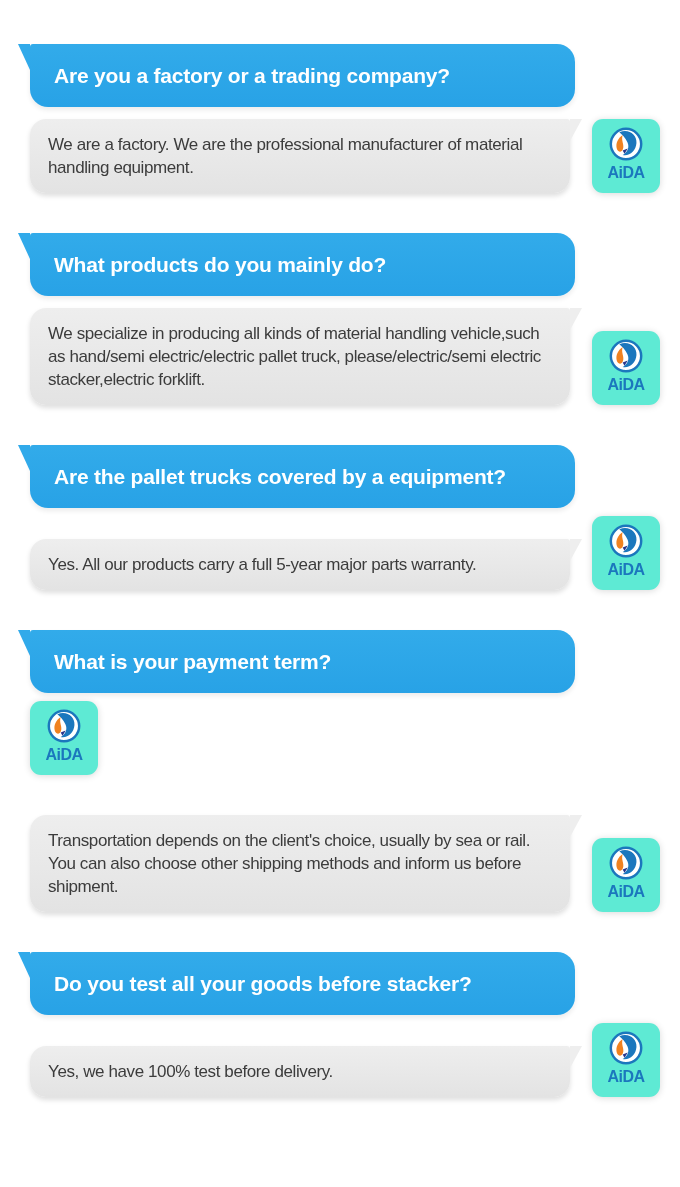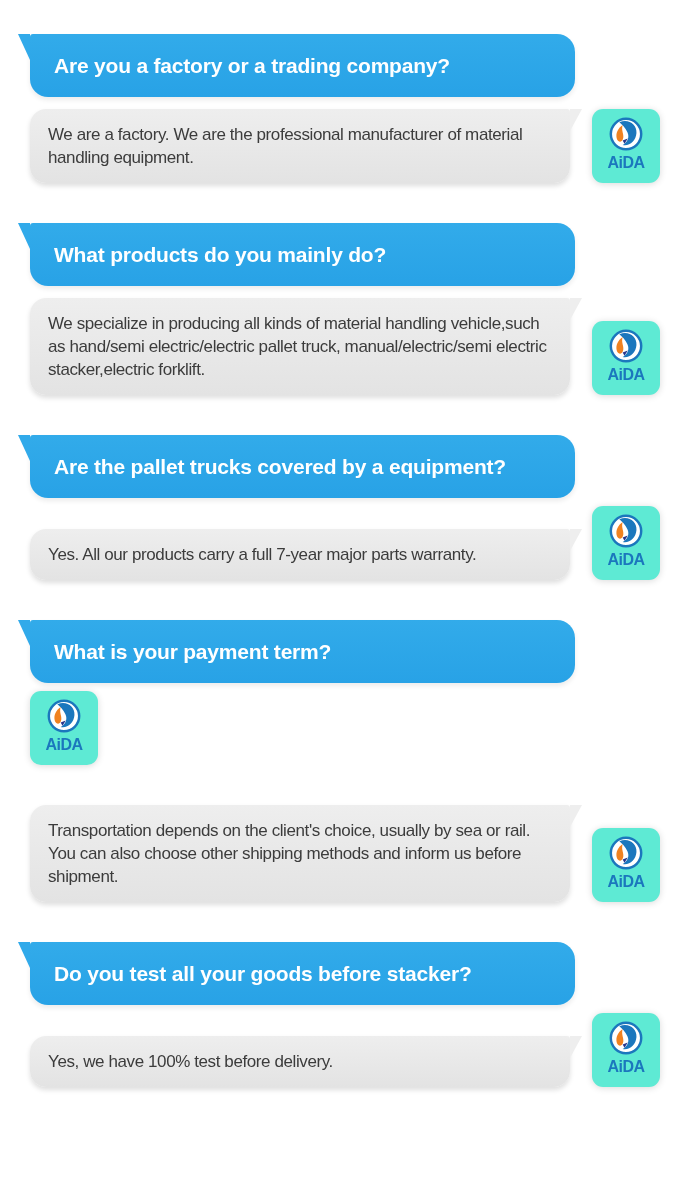--- a/index.html
+++ b/index.html
@@ -3,21 +3,21 @@
 <meta charset="utf-8">
 <style>
   html, body { margin: 0; padding: 0; }
   body {
     width: 680px;
     height: 1187px;
     background: #ffffff;
     overflow: hidden;
     font-family: "Liberation Sans", sans-serif;
   }
-  .faq-wrap { padding-top: 34px; }
+  .faq-wrap { padding-top: 44px; }
   .qa-block { margin-bottom: 40px; }
 
   
   .q-bubble {
     position: relative;
     margin: 0 105px 12px 30px;
     height: 63px;
     box-sizing: border-box;
     display: flex;
     align-items: center;
@@ -135,38 +135,38 @@
       </div>
     </div>
   </section>
 
   <section class="qa-block">
     <div class="q-bubble">
       <div class="q-text">What products do you mainly do?</div>
     </div>
     <div class="a-row">
       <div class="a-bubble">
-        <div class="a-text">We specialize in producing all kinds of material handling vehicle,such as hand/semi electric/electric pallet truck, manual/electric/semi electric stacker,electric forklift.</div>
+        <div class="a-text">We specialize in producing all kinds of material handling vehicle,such as hand/semi electric/electric pallet truck, please/electric/semi electric stacker,electric forklift.</div>
       </div>
       <div class="logo-card">
         <svg width="38" height="38" viewBox="0 0 40 40">
             <use href="#aida-mark"></use>
           </svg>
         <div class="logo-word">AiDA</div>
       </div>
     </div>
   </section>
 
   <section class="qa-block">
     <div class="q-bubble">
       <div class="q-text">Are the pallet trucks covered by a equipment?</div>
     </div>
     <div class="a-row">
       <div class="a-bubble">
-        <div class="a-text">Yes. All our products carry a full 7-year major parts warranty.</div>
+        <div class="a-text">Yes. All our products carry a full 5-year major parts warranty.</div>
       </div>
       <div class="logo-card">
         <svg width="38" height="38" viewBox="0 0 40 40">
             <use href="#aida-mark"></use>
           </svg>
         <div class="logo-word">AiDA</div>
       </div>
     </div>
   </section>
 

